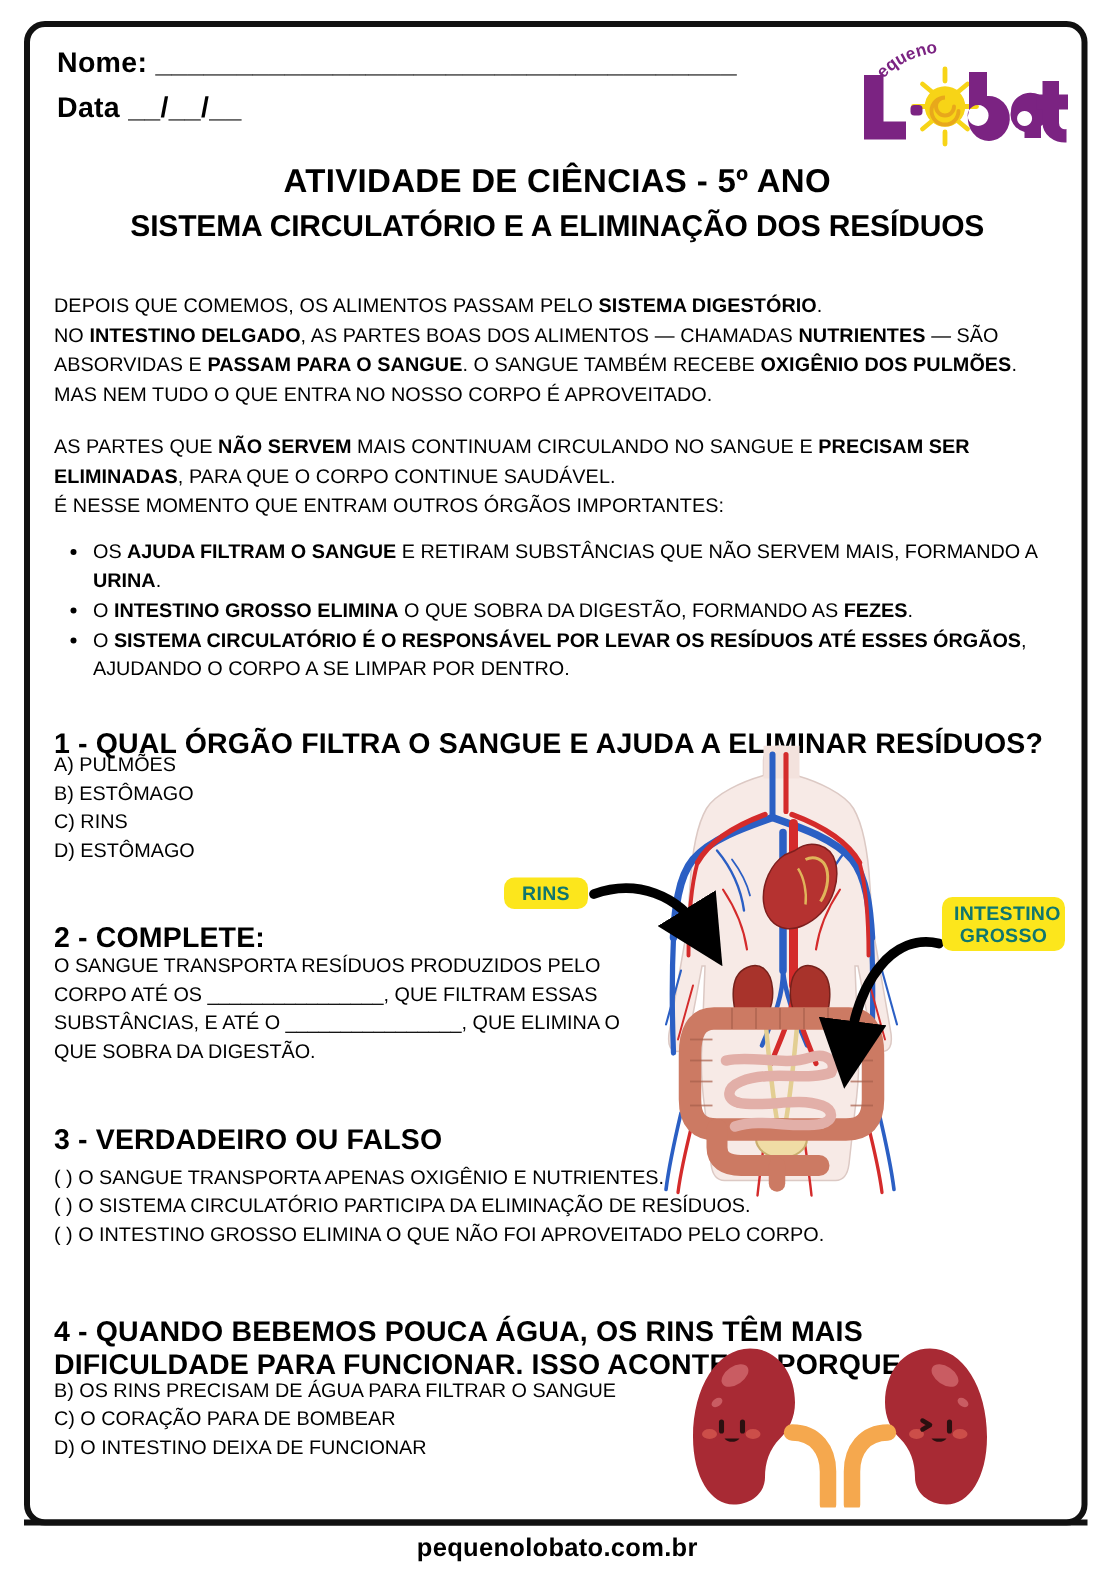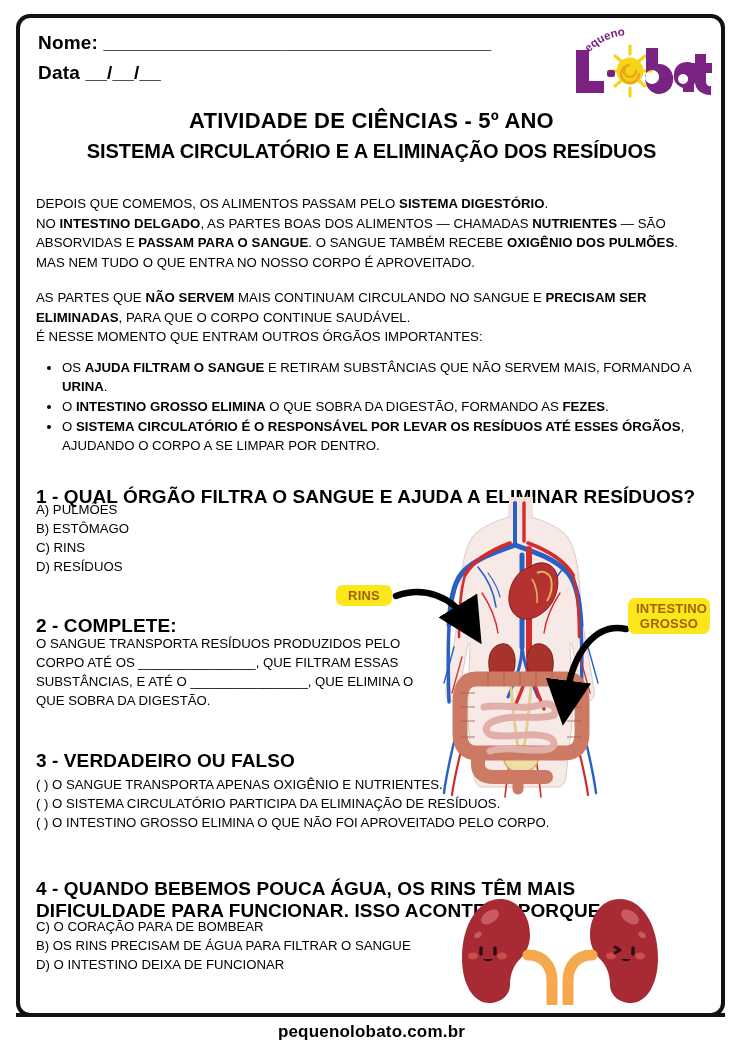--- a/index.html
+++ b/index.html
@@ -161,21 +161,21 @@
     height: 305px;
   }
 
   
   .callout {
     position: absolute;
     background: #FCE61C;
     border-radius: 7px;
     font-weight: bold;
     font-size: 13px;
-    color: #a16207;
+    color: #0f766e;
     text-align: center;
     padding: 3px 8px;
     line-height: 15px;
     letter-spacing: .2px;
     box-sizing: border-box;
   }
   #callout-rins {
     left: 336px;
     top: 585px;
     width: 56px;
@@ -265,37 +265,37 @@
         <li>O <b>INTESTINO GROSSO ELIMINA</b> O QUE SOBRA DA DIGESTÃO, FORMANDO AS <b>FEZES</b>.</li>
         <li>O <b>SISTEMA CIRCULATÓRIO É O RESPONSÁVEL POR LEVAR OS RESÍDUOS ATÉ ESSES ÓRGÃOS</b>, AJUDANDO O CORPO A SE LIMPAR POR DENTRO.</li>
       </ul>
   </div>
 
   <div class="q-title" id="q1-title">1 - QUAL ÓRGÃO FILTRA O SANGUE E AJUDA A ELIMINAR RESÍDUOS?</div>
   <div class="q-body" id="q1-opts">
       <div>A) PULMÕES</div>
       <div>B) ESTÔMAGO</div>
       <div>C) RINS</div>
-      <div>D) RESÍDUOS</div>
+      <div>D) ESTÔMAGO</div>
     </div>
 
   <div class="q-title" id="q2-title">2 - COMPLETE:</div>
   <div class="q-body" id="q2-body">O SANGUE TRANSPORTA RESÍDUOS PRODUZIDOS PELO CORPO ATÉ OS ________________, QUE FILTRAM ESSAS SUBSTÂNCIAS, E ATÉ O ________________, QUE ELIMINA O QUE SOBRA DA DIGESTÃO.</div>
 
   <div class="q-title" id="q3-title">3 - VERDADEIRO OU FALSO</div>
   <div class="q-body" id="q3-body">
       <div>(  ) O SANGUE TRANSPORTA APENAS OXIGÊNIO E NUTRIENTES.</div>
       <div>(  ) O SISTEMA CIRCULATÓRIO PARTICIPA DA ELIMINAÇÃO DE RESÍDUOS.</div>
       <div>(  ) O INTESTINO GROSSO ELIMINA O QUE NÃO FOI APROVEITADO PELO CORPO.</div>
     </div>
 
   <div class="q-title" id="q4-title">4 - QUANDO BEBEMOS POUCA ÁGUA, OS RINS TÊM MAIS DIFICULDADE PARA FUNCIONAR. ISSO ACONTECE PORQUE:</div>
   <div class="q-body" id="q4-opts">
+      <div>B) OS RINS PRECISAM DE ÁGUA PARA FILTRAR O SANGUE</div>
       <div>C) O CORAÇÃO PARA DE BOMBEAR</div>
-      <div>B) OS RINS PRECISAM DE ÁGUA PARA FILTRAR O SANGUE</div>
       <div>D) O INTESTINO DEIXA DE FUNCIONAR</div>
     </div>
 
   <div class="anatomy">
     <svg viewBox="0 0 206 305" width="206" height="305" aria-hidden="true">
 
       <path d="M103,0 c-7,0 -12,4 -12,10 l0,10 c-14,4 -32,12 -38,22
                c-7,12 -10,34 -11,52 c-1,16 -2,30 -4,40 l-10,58 c-1,8 1,12 6,12
                c4,0 6,-3 7,-9 l9,-48 2,0 -2,52 c-1,14 0,30 2,44 l4,36
                c1,8 4,11 9,11 l74,0 c5,0 8,-3 9,-11 l4,-36 c2,-14 3,-30 2,-44

